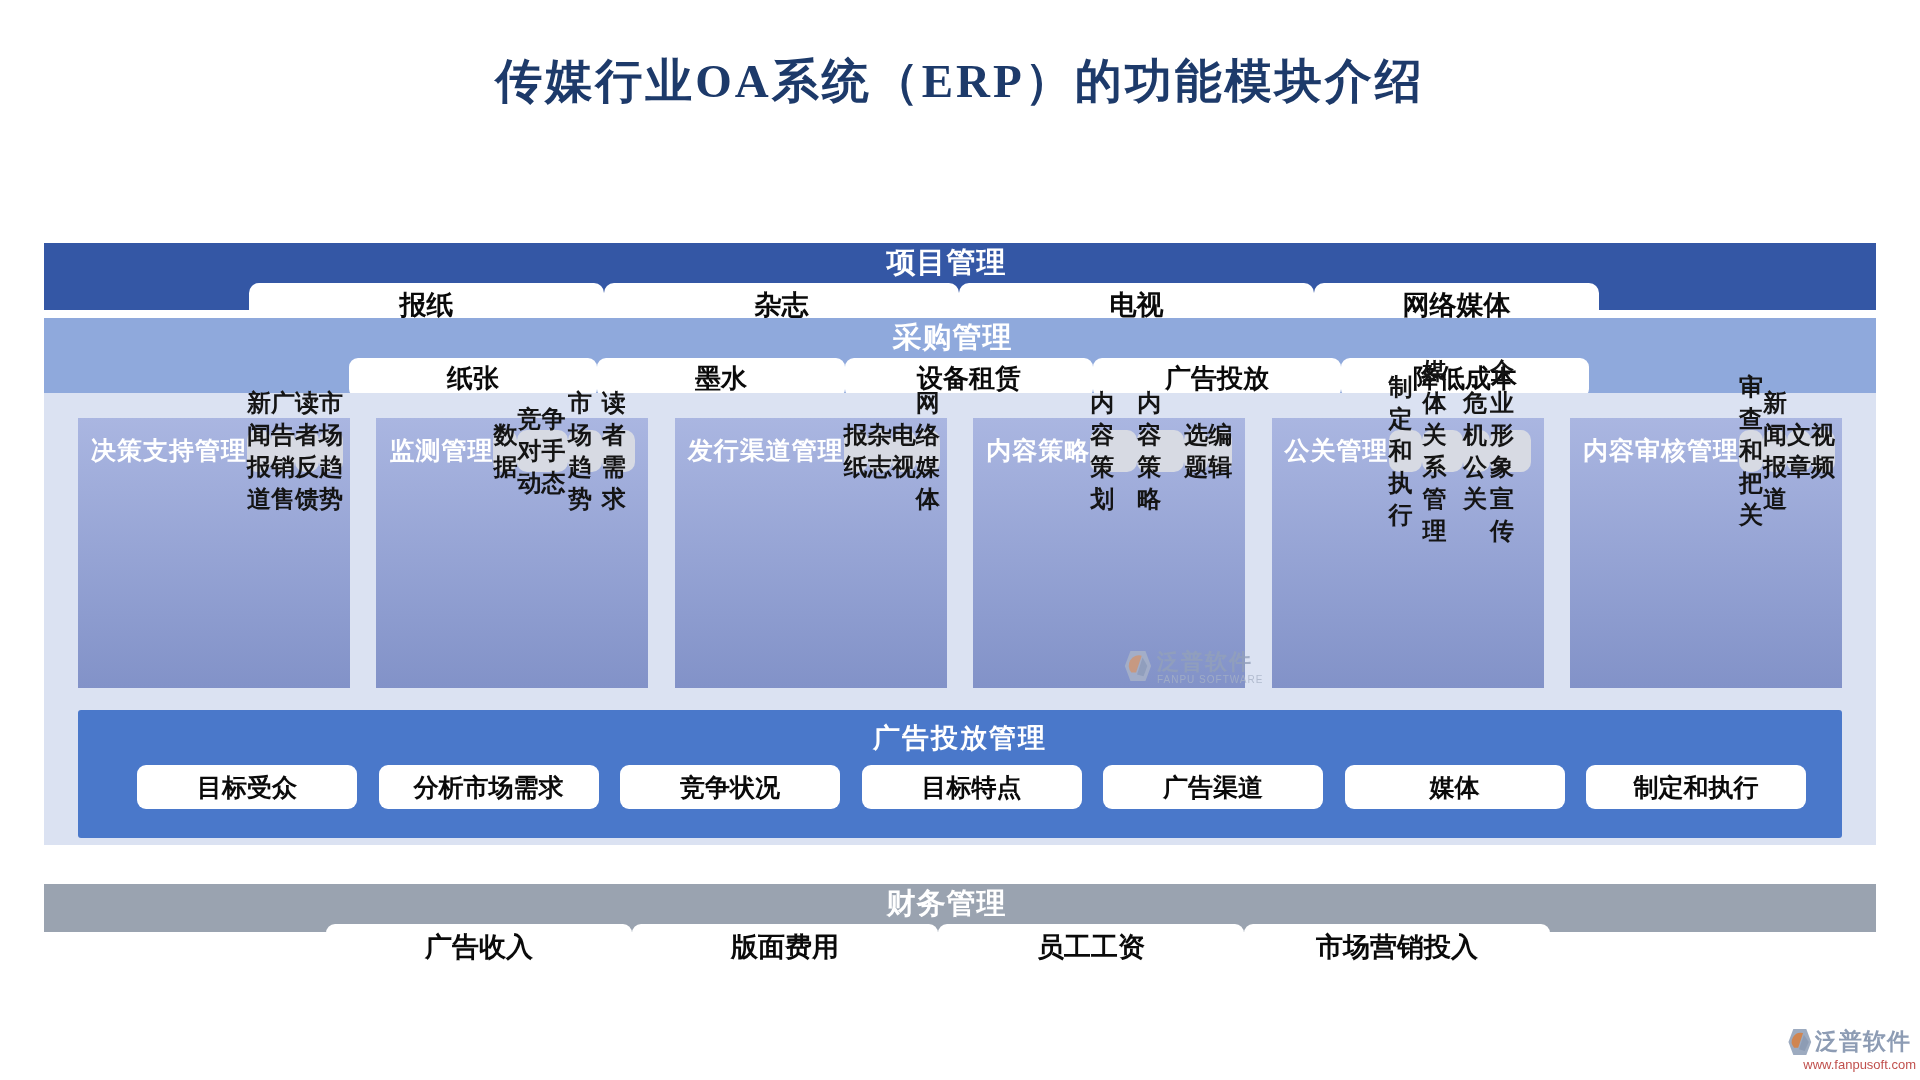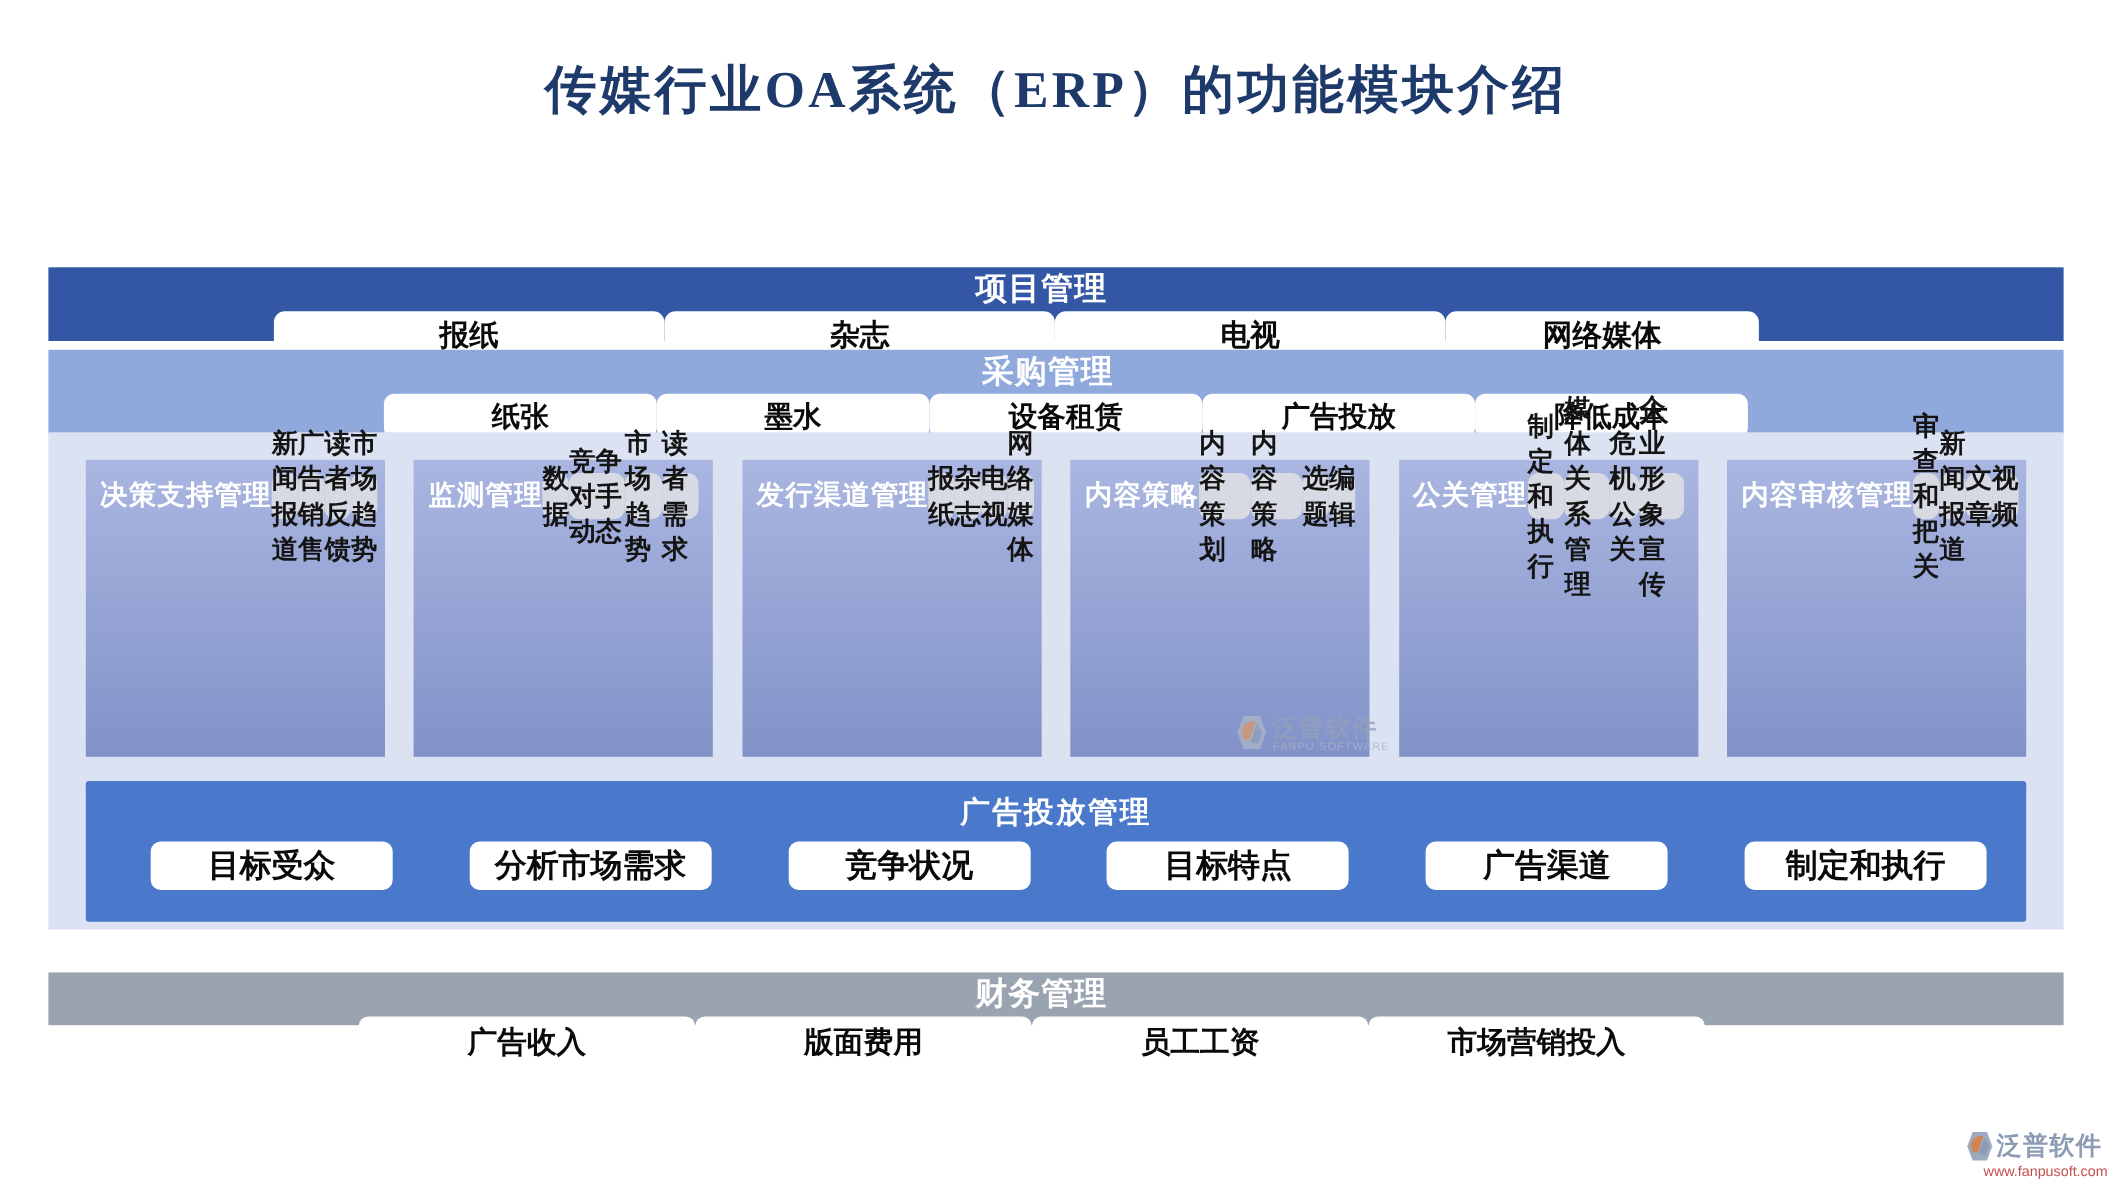--- a/index.html
+++ b/index.html
@@ -32,21 +32,21 @@
   #columns{position:absolute;left:34px;top:25px;width:1764px;height:270px;display:flex;justify-content:space-between;}
   .col{width:272px;background:linear-gradient(180deg,#aab6e1 0%,#8292c8 100%);
        box-sizing:border-box;padding:12px 13px 0;display:flex;flex-direction:row;}
   .col-title{color:#ffffff;font-weight:bold;font-size:25px;text-align:center;height:46px;line-height:42px;
              letter-spacing:1px;white-space:nowrap;}
   .cell{background:#d7dae3;border-radius:10px;height:42px;margin-bottom:6px;display:flex;align-items:center;
         justify-content:center;font-size:24px;font-weight:bold;color:#141414;}
   #ad-band{position:absolute;left:34px;top:317px;width:1764px;height:128px;background:#4a78ca;border-radius:3px;}
   .ad-title{color:#ffffff;font-weight:bold;font-size:27px;text-align:center;padding-top:10px;letter-spacing:2px;}
   .ad-pills{display:flex;justify-content:space-between;align-items:center;padding:9px 36px 0 59px;}
-  .ad-pill{width:220px;height:44px;font-size:29px;background:#ffffff;border-radius:9px;display:flex;
+  .ad-pill{width:220px;height:44px;font-size:25px;background:#ffffff;border-radius:9px;display:flex;
            align-items:center;justify-content:center;font-weight:bold;color:#0a0a0a;}
   
   #watermark{position:absolute;left:1122px;top:650px;display:flex;align-items:flex-start;gap:5px;opacity:.8;}
   #watermark .wm-text-name{font-size:22px;color:#93a1ba;font-weight:bold;letter-spacing:2px;line-height:24px;}
   #watermark .wm-text-sub{font-size:10px;color:#a7b2c6;letter-spacing:1px;font-family:"Liberation Sans",sans-serif;}
   
   #logo{position:absolute;left:1786px;top:1026px;width:130px;}
   #logo .logo-row{display:flex;align-items:center;gap:3px;}
   #logo .logo-name{font-size:23px;font-weight:bold;color:#8d9cb4;letter-spacing:1px;white-space:nowrap;}
   #logo .logo-url{font-size:13px;color:#c0504d;text-align:right;margin-top:0px;white-space:nowrap;
@@ -125,20 +125,21 @@
       </div>
     </div>
   <div id="ad-band">
     <div class="ad-title">广告投放管理</div>
     <div class="ad-pills">
         <div class="ad-pill">目标受众</div>
         <div class="ad-pill">分析市场需求</div>
         <div class="ad-pill">竞争状况</div>
         <div class="ad-pill">目标特点</div>
         <div class="ad-pill">广告渠道</div>
+        <div class="ad-pill">媒体</div>
         <div class="ad-pill">制定和执行</div>
       </div>
   </div>
 </div>
 
 <div class="band" id="band-finance">
   <div class="band-label">财务管理</div>
   <div class="pills">
       <div class="pill">广告收入</div>
       <div class="pill">版面费用</div>

